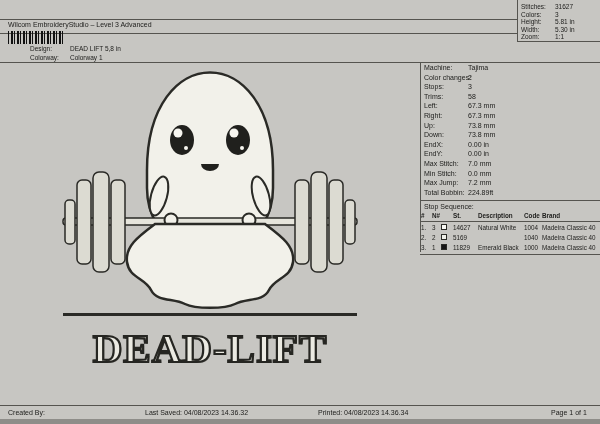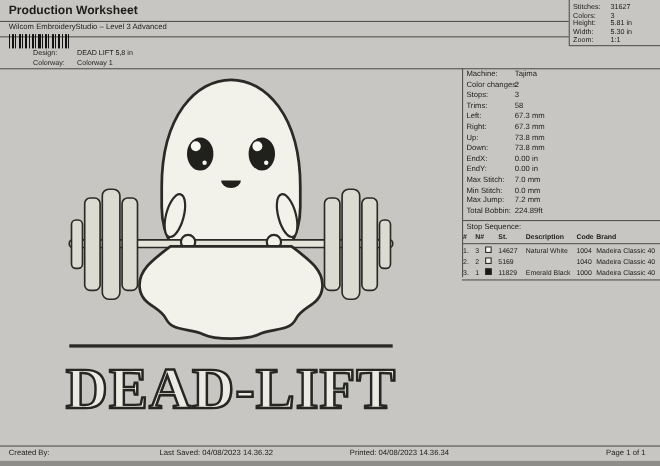--- a/index.html
+++ b/index.html
@@ -32,36 +32,35 @@
   .seq-row { position:absolute; left:421px; width:179px; font-size:6.3px; white-space:nowrap; display:flex; align-items:center; }
   .seq-row span { display:inline-block; overflow:visible; }
   .c-num { width:11px; } .c-n { width:9px; } .c-sw { width:12px; }
   .c-st { width:25px; } .c-desc { width:46px; } .c-code { width:18px; } .c-brand { width:58px; }
   .hdr { font-weight:bold; }
   .swatch { width:6px; height:6px; border:1px solid #2a2a26; display:inline-block; }
 
   .design-area { position:absolute; left:0; top:0; width:420px; height:405px; }
   .lettering {
     position:absolute; left:0; top:324px; width:420px; text-align:center;
-    font-family:"Liberation Serif", serif; font-weight:bold; font-size:53px;
+    font-family:"Liberation Serif", serif; font-weight:bold; font-size:41px;
     letter-spacing:1px; color:#ebeae2;
     -webkit-text-stroke:2.2px #262622;
     text-shadow:1px 1px 0 #6b6a64;
     white-space:nowrap;
   }
 
   .footer-text { position:absolute; top:409px; font-size:7px; white-space:nowrap; }
   .bottom-strip { position:absolute; left:0; top:419px; width:600px; height:5px; background:#8e8d89; }
 </style>
 </head>
 <body>
 
 <div class="page">
 
-  <div class="title">Production Worksheet</div>
   <div class="hline" style="left:0;top:19px;width:517px"></div>
   <div class="subtitle">Wilcom EmbroideryStudio – Level 3 Advanced</div>
   <div class="hline" style="left:0;top:33px;width:517px"></div>
 
   <div class="barcode"></div>
   <div class="meta-row" style="top:45px">
     <span class="lab">Design:</span><span>DEAD LIFT 5,8 in</span>
   </div>
   <div class="meta-row" style="top:54px">
     <span class="lab">Colorway:</span><span>Colorway 1</span>

